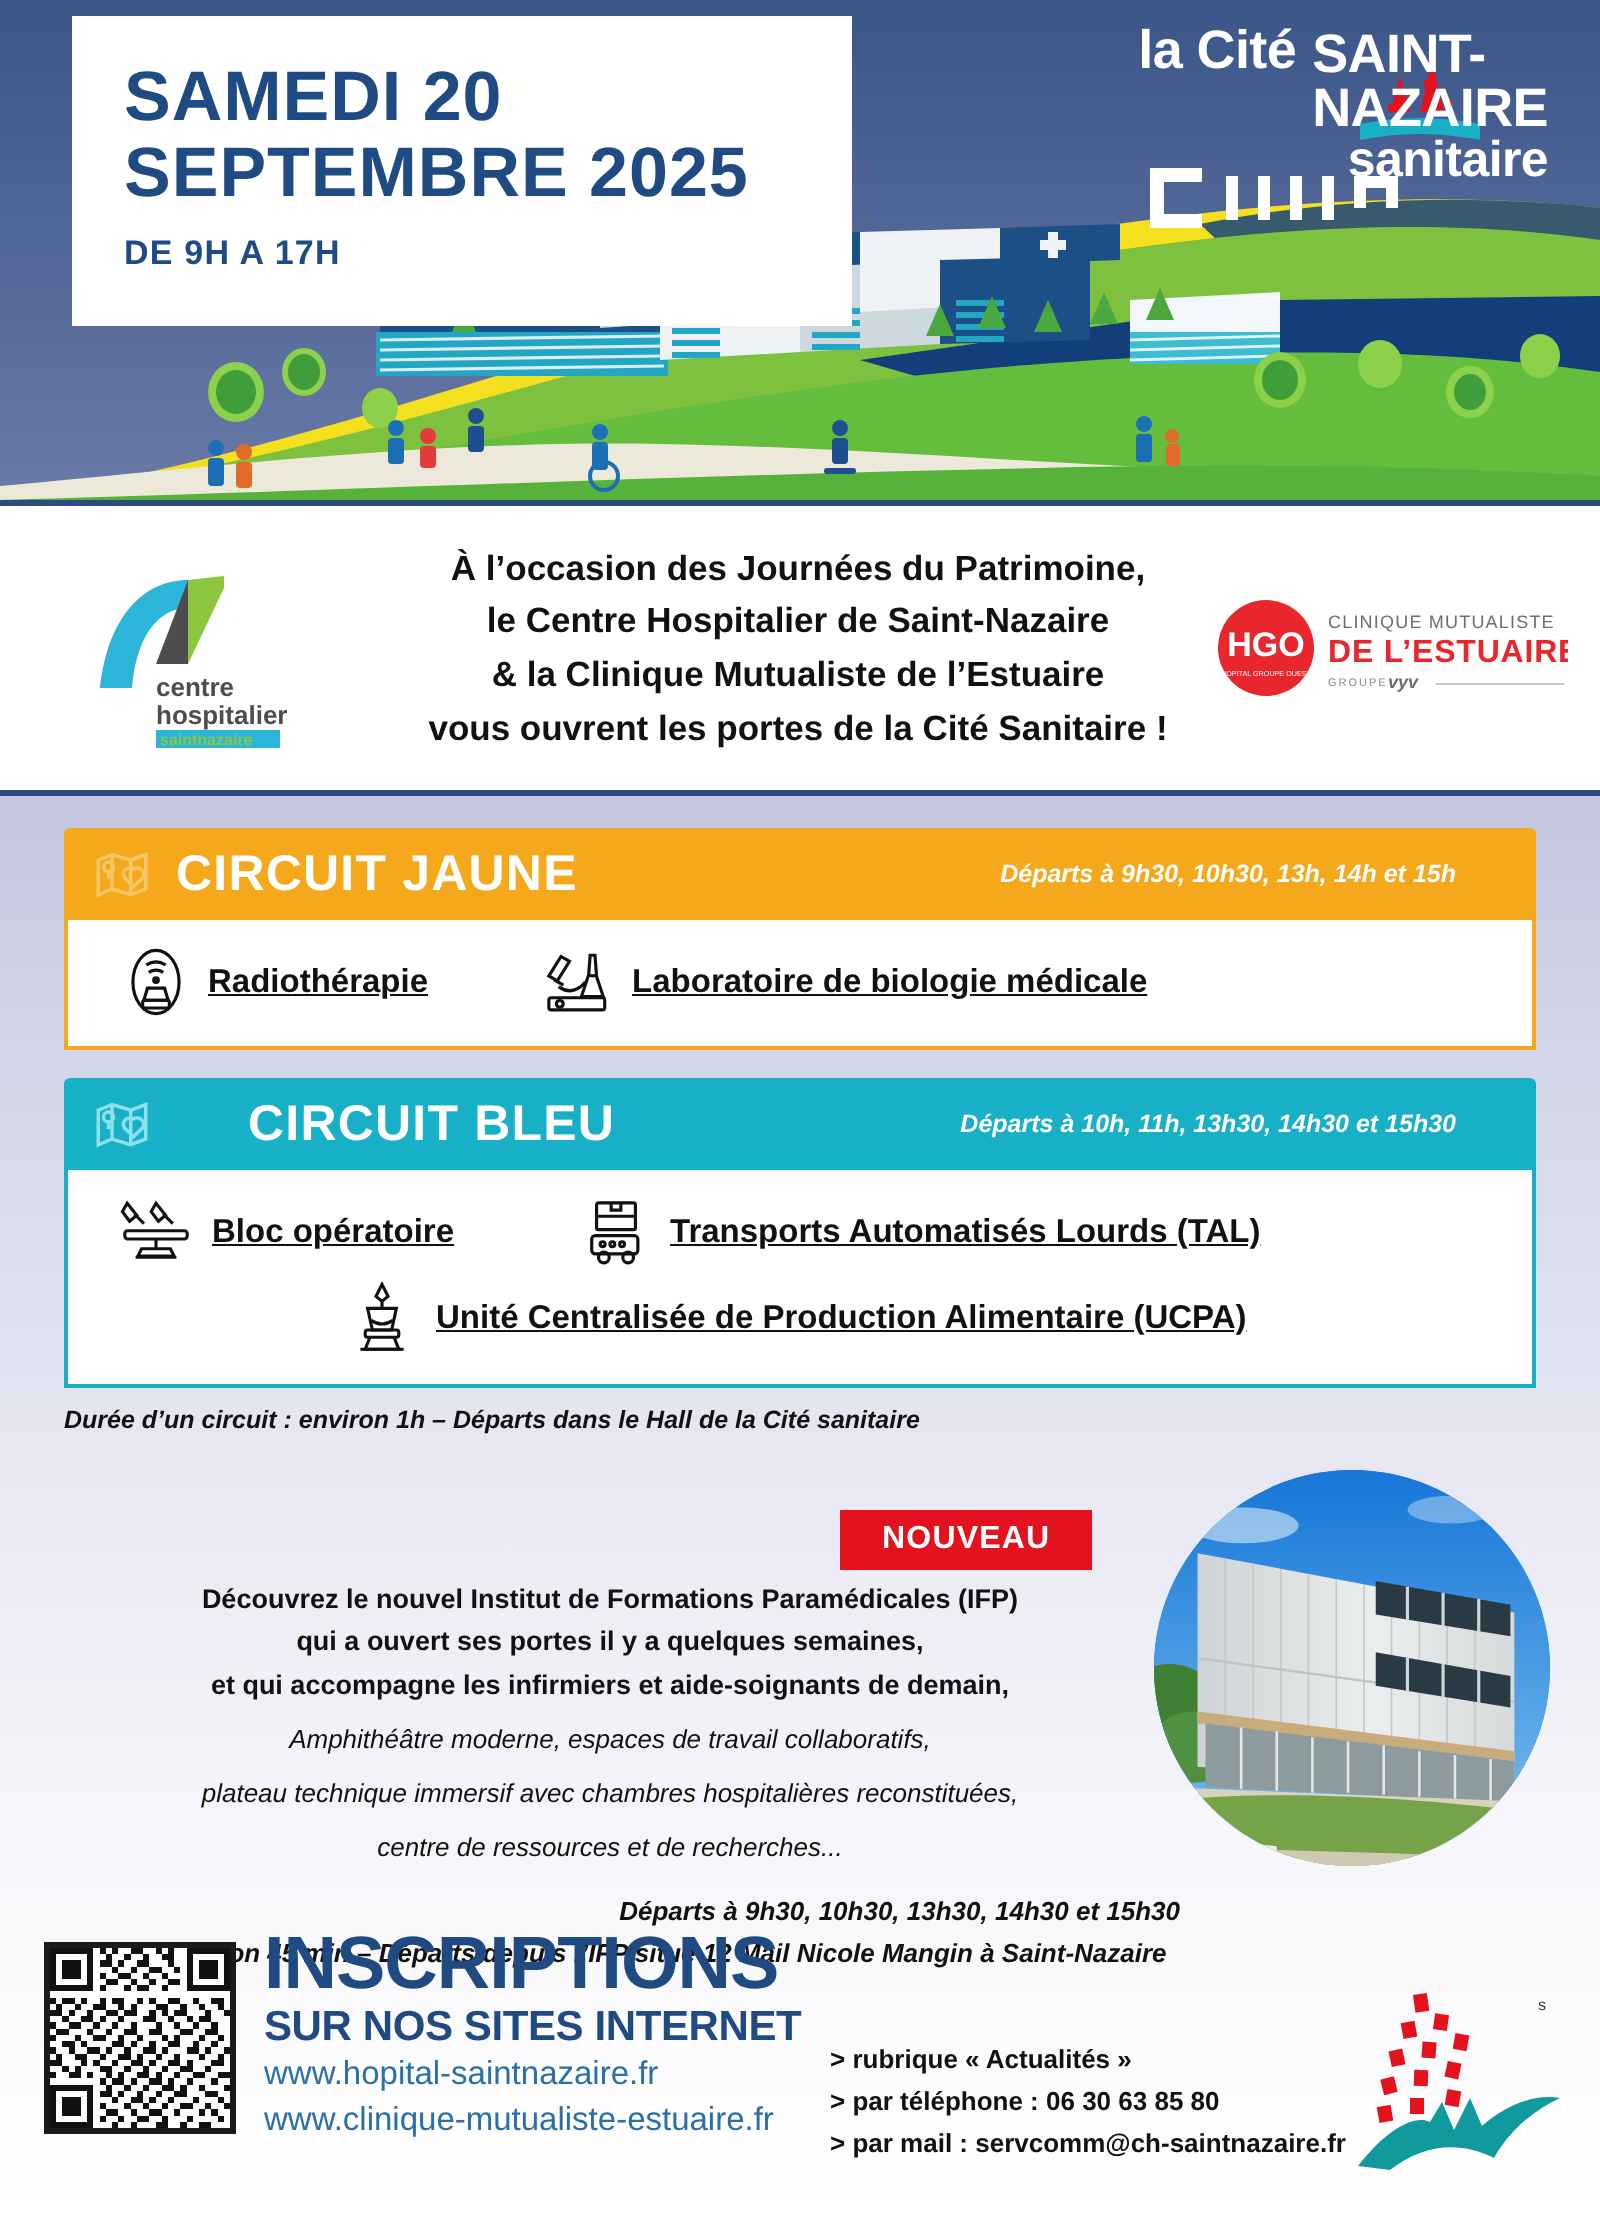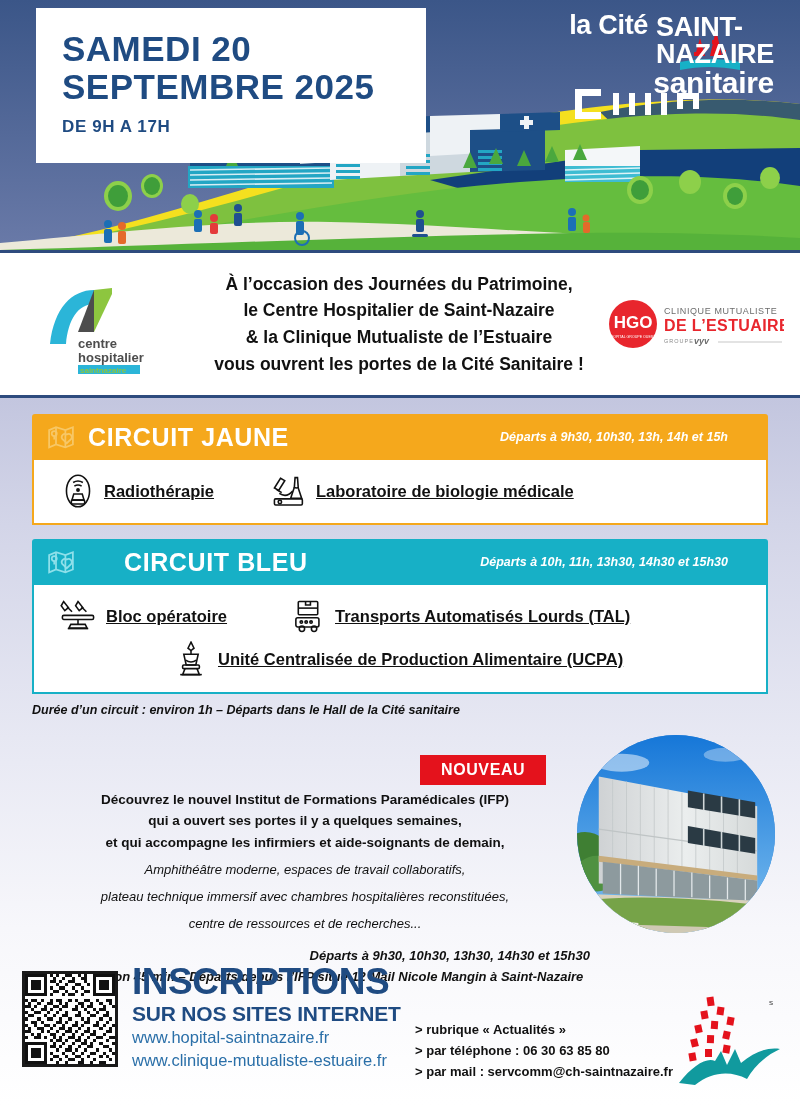--- a/index.html
+++ b/index.html
@@ -25,21 +25,21 @@
   .date-line {
     font-size: 35px; font-weight: bold; color: #1f4b82;
     letter-spacing: .5px; line-height: 1.08;
   }
   .date-sub {
     font-size: 17px; font-weight: bold; color: #1f4b82;
     letter-spacing: .6px; margin-top: 11px;
   }
   .cite-logo { position: absolute; right: 26px; top: 12px; z-index: 6; text-align: left; }
   .cite-l1 { font-size: 27px; font-weight: bold; color: #fff; line-height: 1; letter-spacing: -.3px;}
-  .cite-l2 { font-size: 30px; font-weight: bold; color: #fff; line-height: 1.02; text-align: right; letter-spacing: -.3px;}
+  .cite-l2 { font-size: 25px; font-weight: bold; color: #fff; line-height: 1.02; text-align: right; letter-spacing: -.3px;}
   .cite-mark { position: relative; height: 26px; margin-top: -6px; }
   .cite-mark i { position: absolute; background: #fff; display: block; }
 
   
   .intro {
     position: relative; width: 800px; height: 148px; background: #fff;
     border-top: 3px solid #2e4b7e; border-bottom: 3px solid #2e4b7e;
     display: flex; align-items: center;
   }
   .ch-logo { width: 150px; margin-left: 42px; flex: none; }

